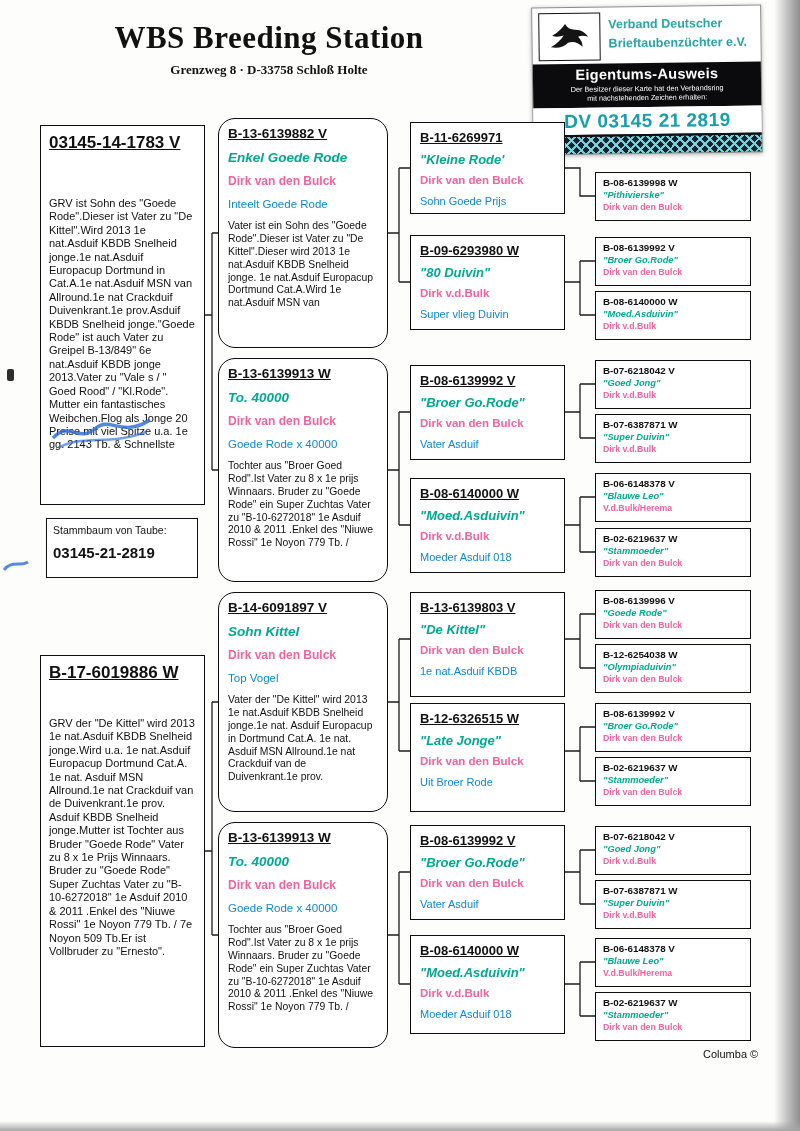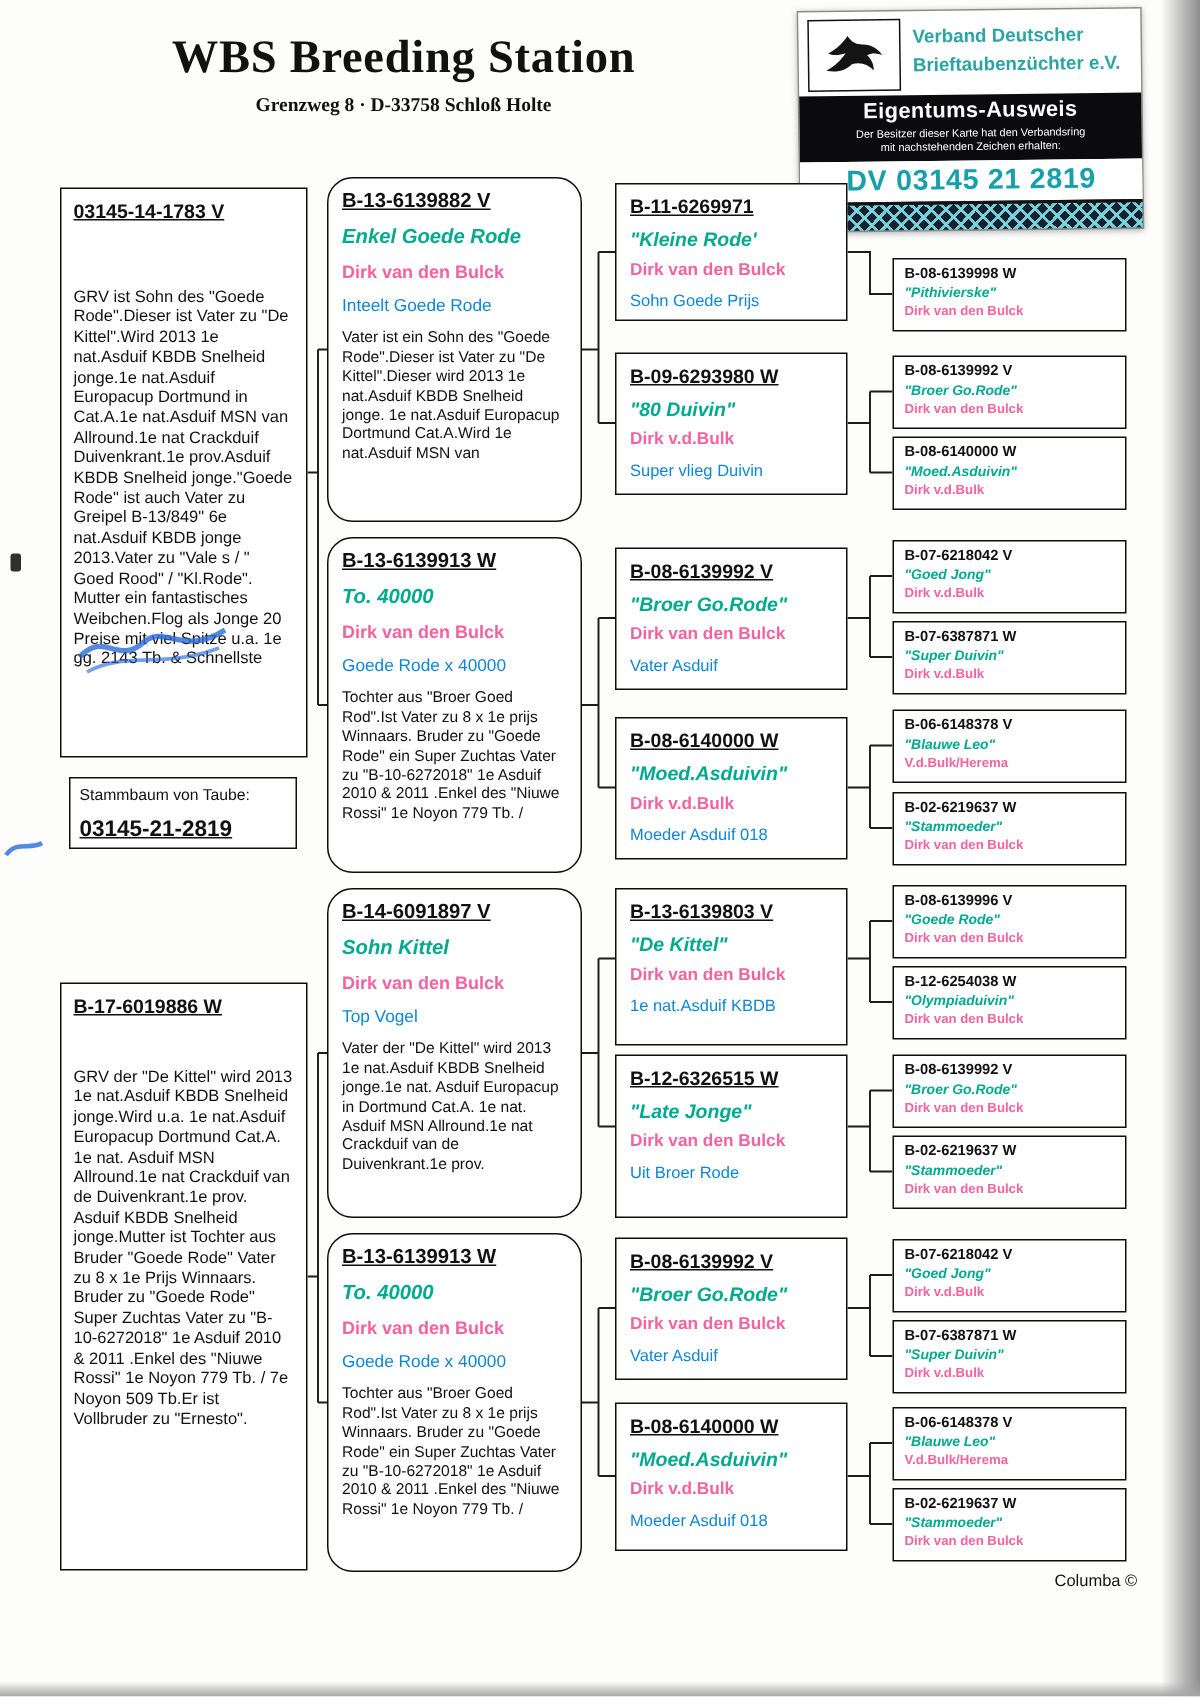--- a/index.html
+++ b/index.html
@@ -32,44 +32,44 @@
       repeating-linear-gradient(135deg, rgba(125,214,228,.95) 0 2px, transparent 2px 7px); }
 
   
   .box { position:absolute; background:#fff; border:1.8px solid #0d0d0d;
          box-sizing:border-box; overflow:hidden; }
   .c1 { left:40px;  width:165px; padding:7px 8px; }
   .c2 { left:218px; width:170px; padding:7px 9px;border-radius:17px; }
   .c3 { left:410px; width:155px; padding:7px 9px; }
   .c4 { left:595px; width:156px; height:49px; padding:4px 7px; border-width:1.5px; }
 
-  .r1 { font-size:13px; font-weight:bold; text-decoration:underline; }
+  .r1 { font-size:17px; font-weight:bold; text-decoration:underline; }
   .t1 { font-size:11px; line-height:1.22; margin-top:44px; }
   .t1b { margin-top:34px; }
 
   .r2 { font-size:13.5px; font-weight:bold; text-decoration:underline; }
   .n2 { font-size:13.5px; font-weight:bold; font-style:italic; color:var(--teal); margin-top:9px; }
   .b2 { font-size:12px;  font-weight:bold; color:var(--pink); margin-top:9px; }
   .d2 { font-size:11.5px; color:var(--blue); margin-top:10px; }
   .t2 { font-size:10.4px; line-height:1.24; margin-top:10px; }
 
   .r3 { font-size:13px; font-weight:bold; text-decoration:underline; }
   .n3 { font-size:13px; font-weight:bold; font-style:italic; color:var(--teal); margin-top:7px; }
   .b3 { font-size:11.5px; font-weight:bold; color:var(--pink); margin-top:7px; }
   .d3 { font-size:11px; color:var(--blue); margin-top:9px; }
 
   .r4 { font-size:9.8px; font-weight:bold; }
   .n4 { font-size:9.3px; font-weight:bold; font-style:italic; color:var(--teal); margin-top:2px; }
   .b4 { font-size:8.8px; font-weight:bold; color:var(--pink); margin-top:2px; }
 
   
-  .subject-box { position:absolute; left:46px; top:518px; width:152px; height:48px;
+  .subject-box { position:absolute; left:46px; top:518px; width:152px; height:60px;
                  border:1.6px solid #111; background:#fff; padding:5px 6px; box-sizing:border-box; }
   .subject-label { font-size:10.5px; }
-  .subject-ring  { font-size:15px; font-weight:bold; text-decoration:underline; margin-top:8px; }
+  .subject-ring  { font-size:15px; font-weight:bold; margin-top:8px; }
 
   
   .connectors { position:absolute; left:0; top:0; pointer-events:none; }
   .connectors path { stroke:#1c1c1c; stroke-width:1.3; fill:none; }
   .artifact { position:absolute; pointer-events:none; }
   .edge-right  { position:absolute; right:0; top:0; width:26px; height:100%;
                  background:linear-gradient(to right, rgba(190,190,190,0), #bdbdbd 55%, #8e8e8e); }
   .edge-bottom { position:absolute; left:0; bottom:0; width:100%; height:10px;
                  background:linear-gradient(to bottom, rgba(190,190,190,0), #a6a6a6); }
   .speck { position:absolute; background:#2f2f2f; border-radius:2px; }

